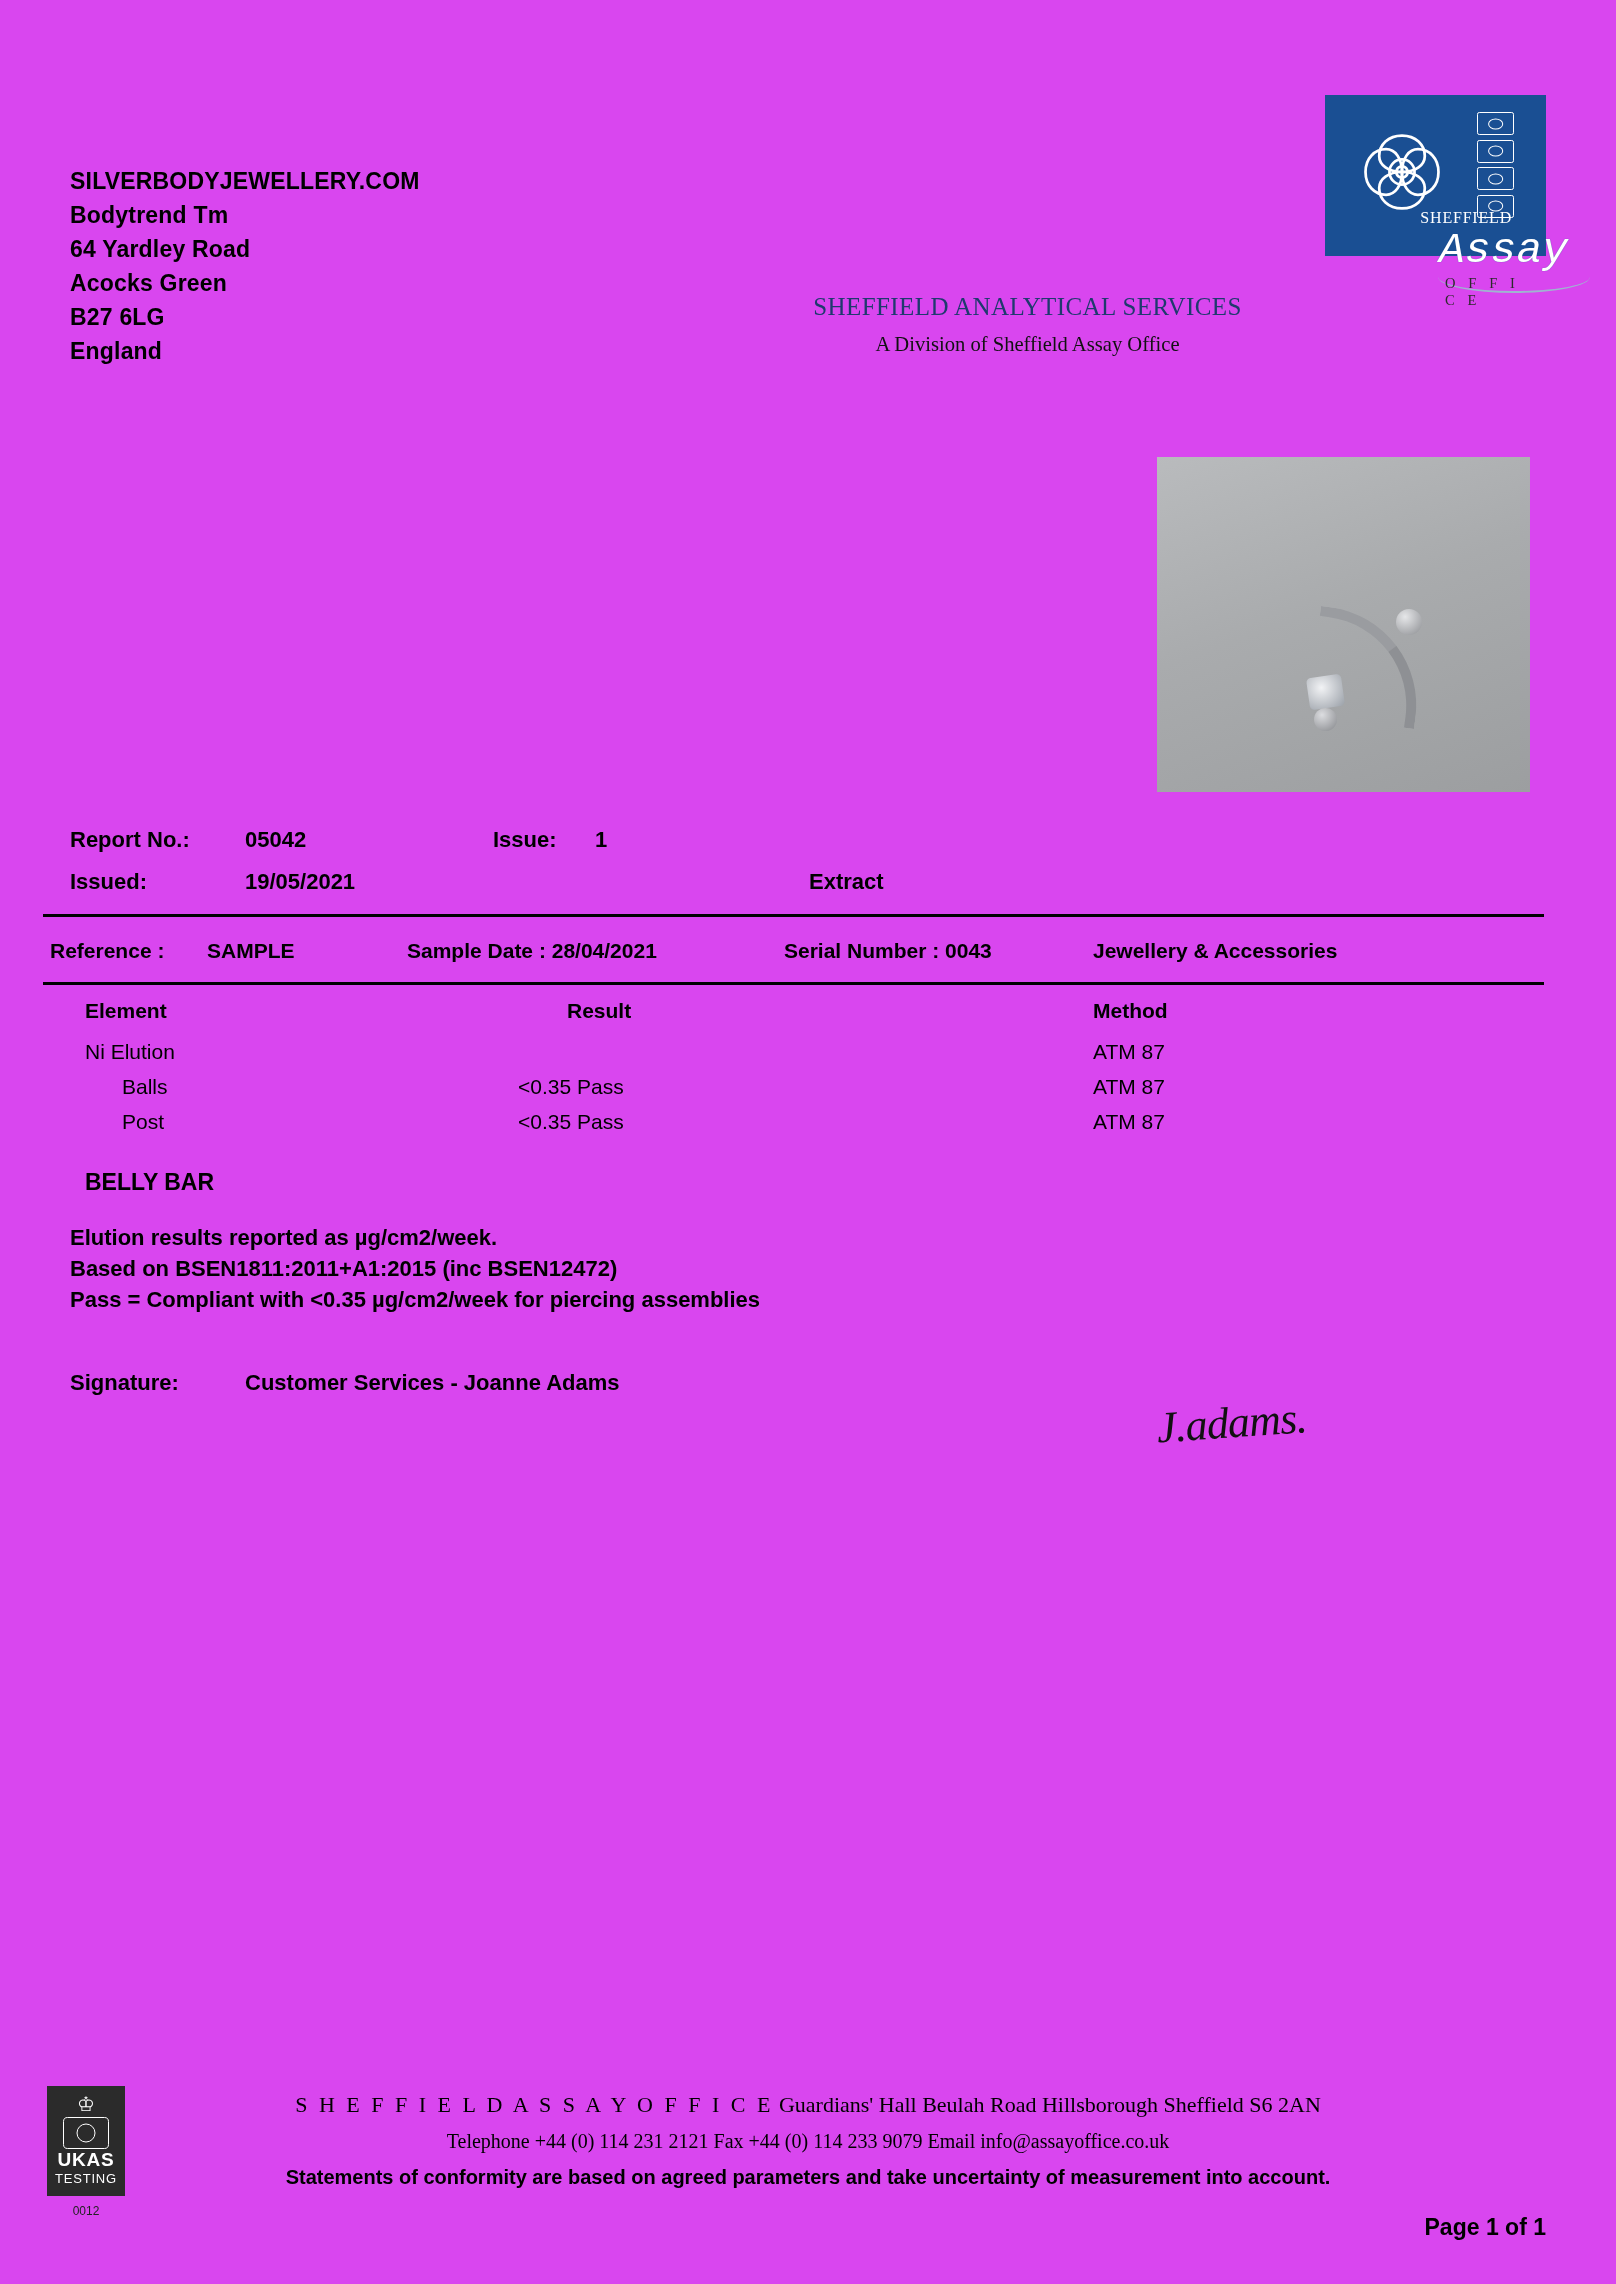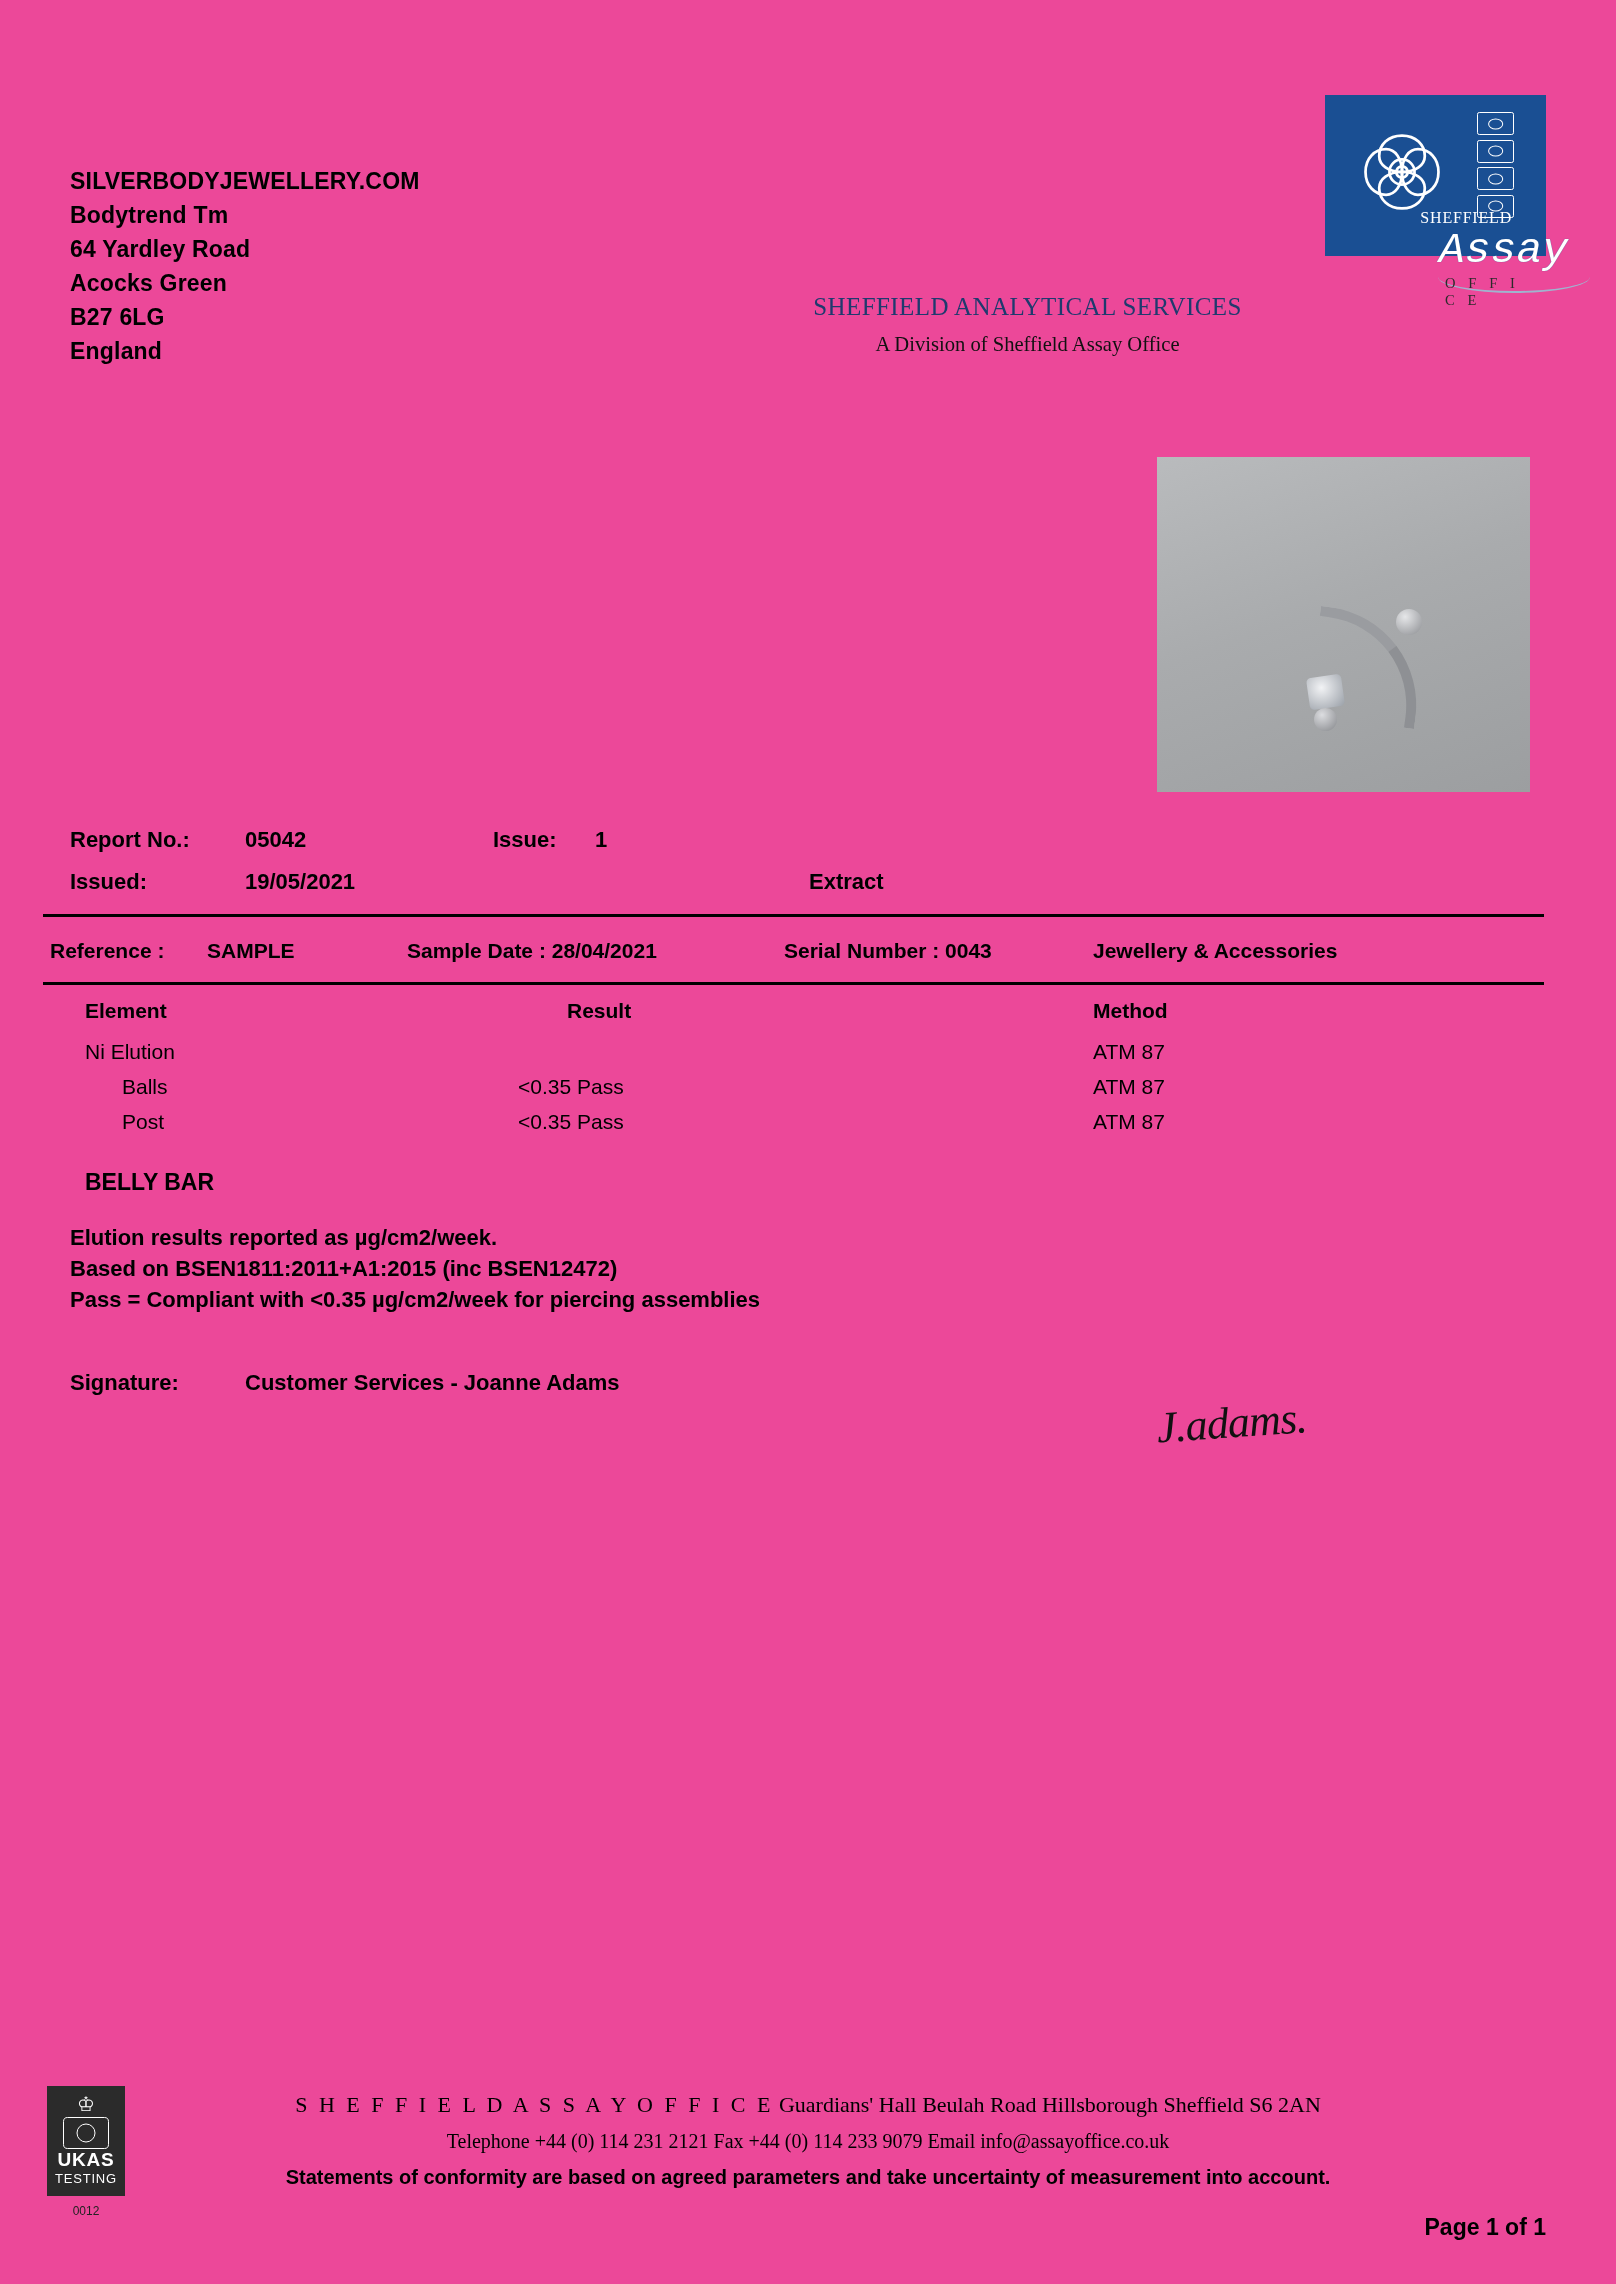--- a/index.html
+++ b/index.html
@@ -13,21 +13,21 @@
     font-family: "Liberation Sans", sans-serif;
     color: #000000;
     position: relative;
     overflow: hidden;
   }
   .page {
     position: absolute;
     left: 0; top: 0;
     width: 1616px;
     height: 2284px;
-    background: #ec4899;
+    background: #d946ef;
   }
 
   
   .customer-address {
     position: absolute;
     left: 70px;
     top: 164px;
     font-weight: bold;
     font-size: 23px;
     line-height: 34px;

